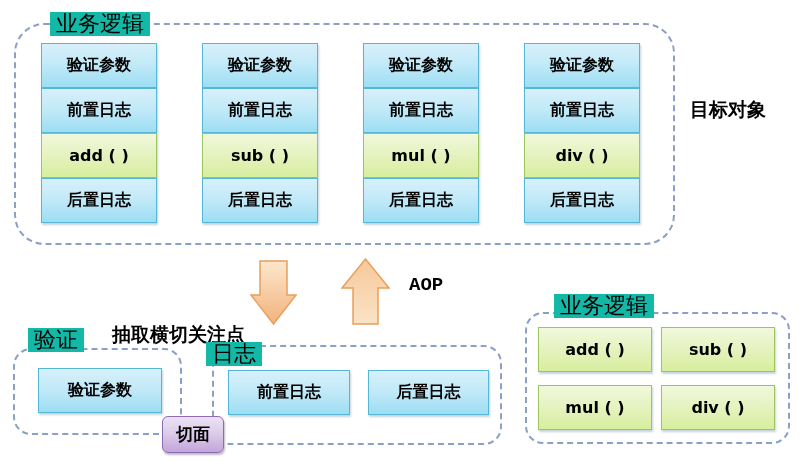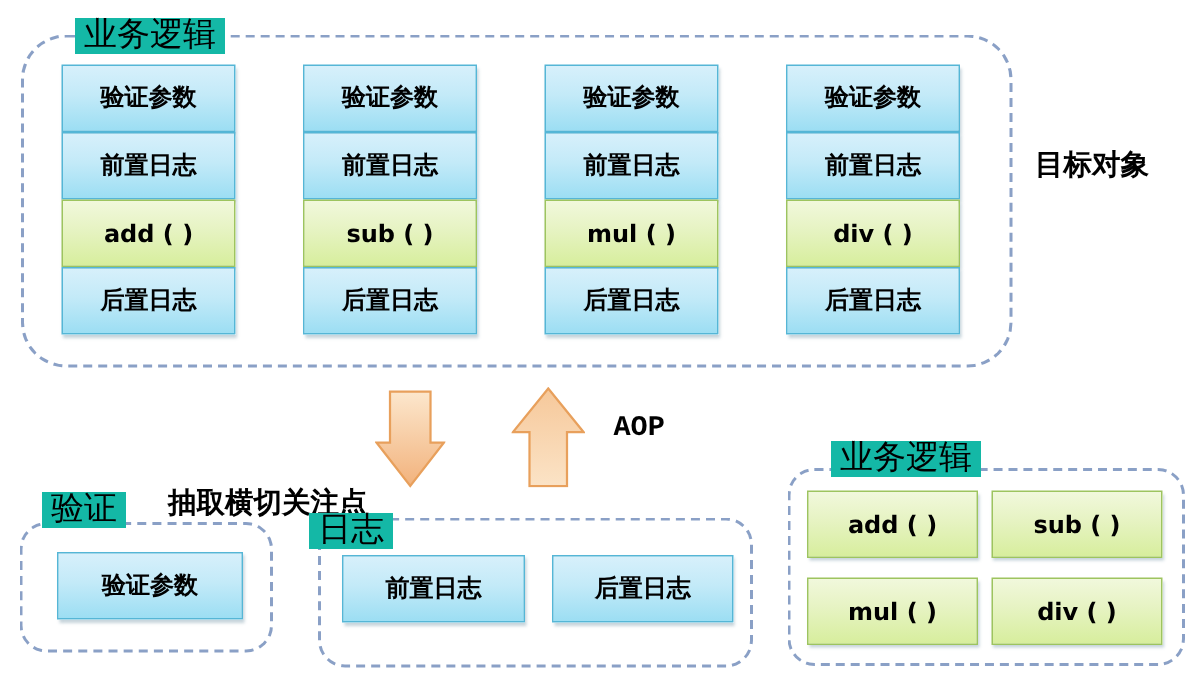--- a/index.html
+++ b/index.html
@@ -97,20 +97,21 @@
 
   <div class="dashed-box" style="left:13px;top:348px;width:165px;height:83px;border-radius:18px;"></div>
   <div class="group-label" style="left:28px;top:328px;">验证</div>
   <div class="single-box single-blue" style="left:38px;top:368px;width:122px;height:43px;">验证参数</div>
 
   <div class="dashed-box" style="left:212px;top:345px;width:286px;height:96px;border-radius:18px;"></div>
   <div class="group-label" style="left:206px;top:326px;margin-top:16px;">日志</div>
   <div class="single-box single-blue" style="left:228px;top:370px;width:120px;height:43px;">前置日志</div>
   <div class="single-box single-blue" style="left:368px;top:370px;width:119px;height:43px;">后置日志</div>
 
+  <div class="aspect-box">切面</div>
 
   <div class="dashed-box" style="left:525px;top:312px;width:261px;height:128px;border-radius:18px;"></div>
   <div class="group-label" style="left:554px;top:294px;">业务逻辑</div>
   <div class="single-box single-green" style="left:538px;top:327px;width:112px;height:43px;">add ( )</div>
   <div class="single-box single-green" style="left:661px;top:327px;width:112px;height:43px;">sub ( )</div>
   <div class="single-box single-green" style="left:538px;top:385px;width:112px;height:43px;">mul ( )</div>
   <div class="single-box single-green" style="left:661px;top:385px;width:112px;height:43px;">div ( )</div>
 
 </div>
 

